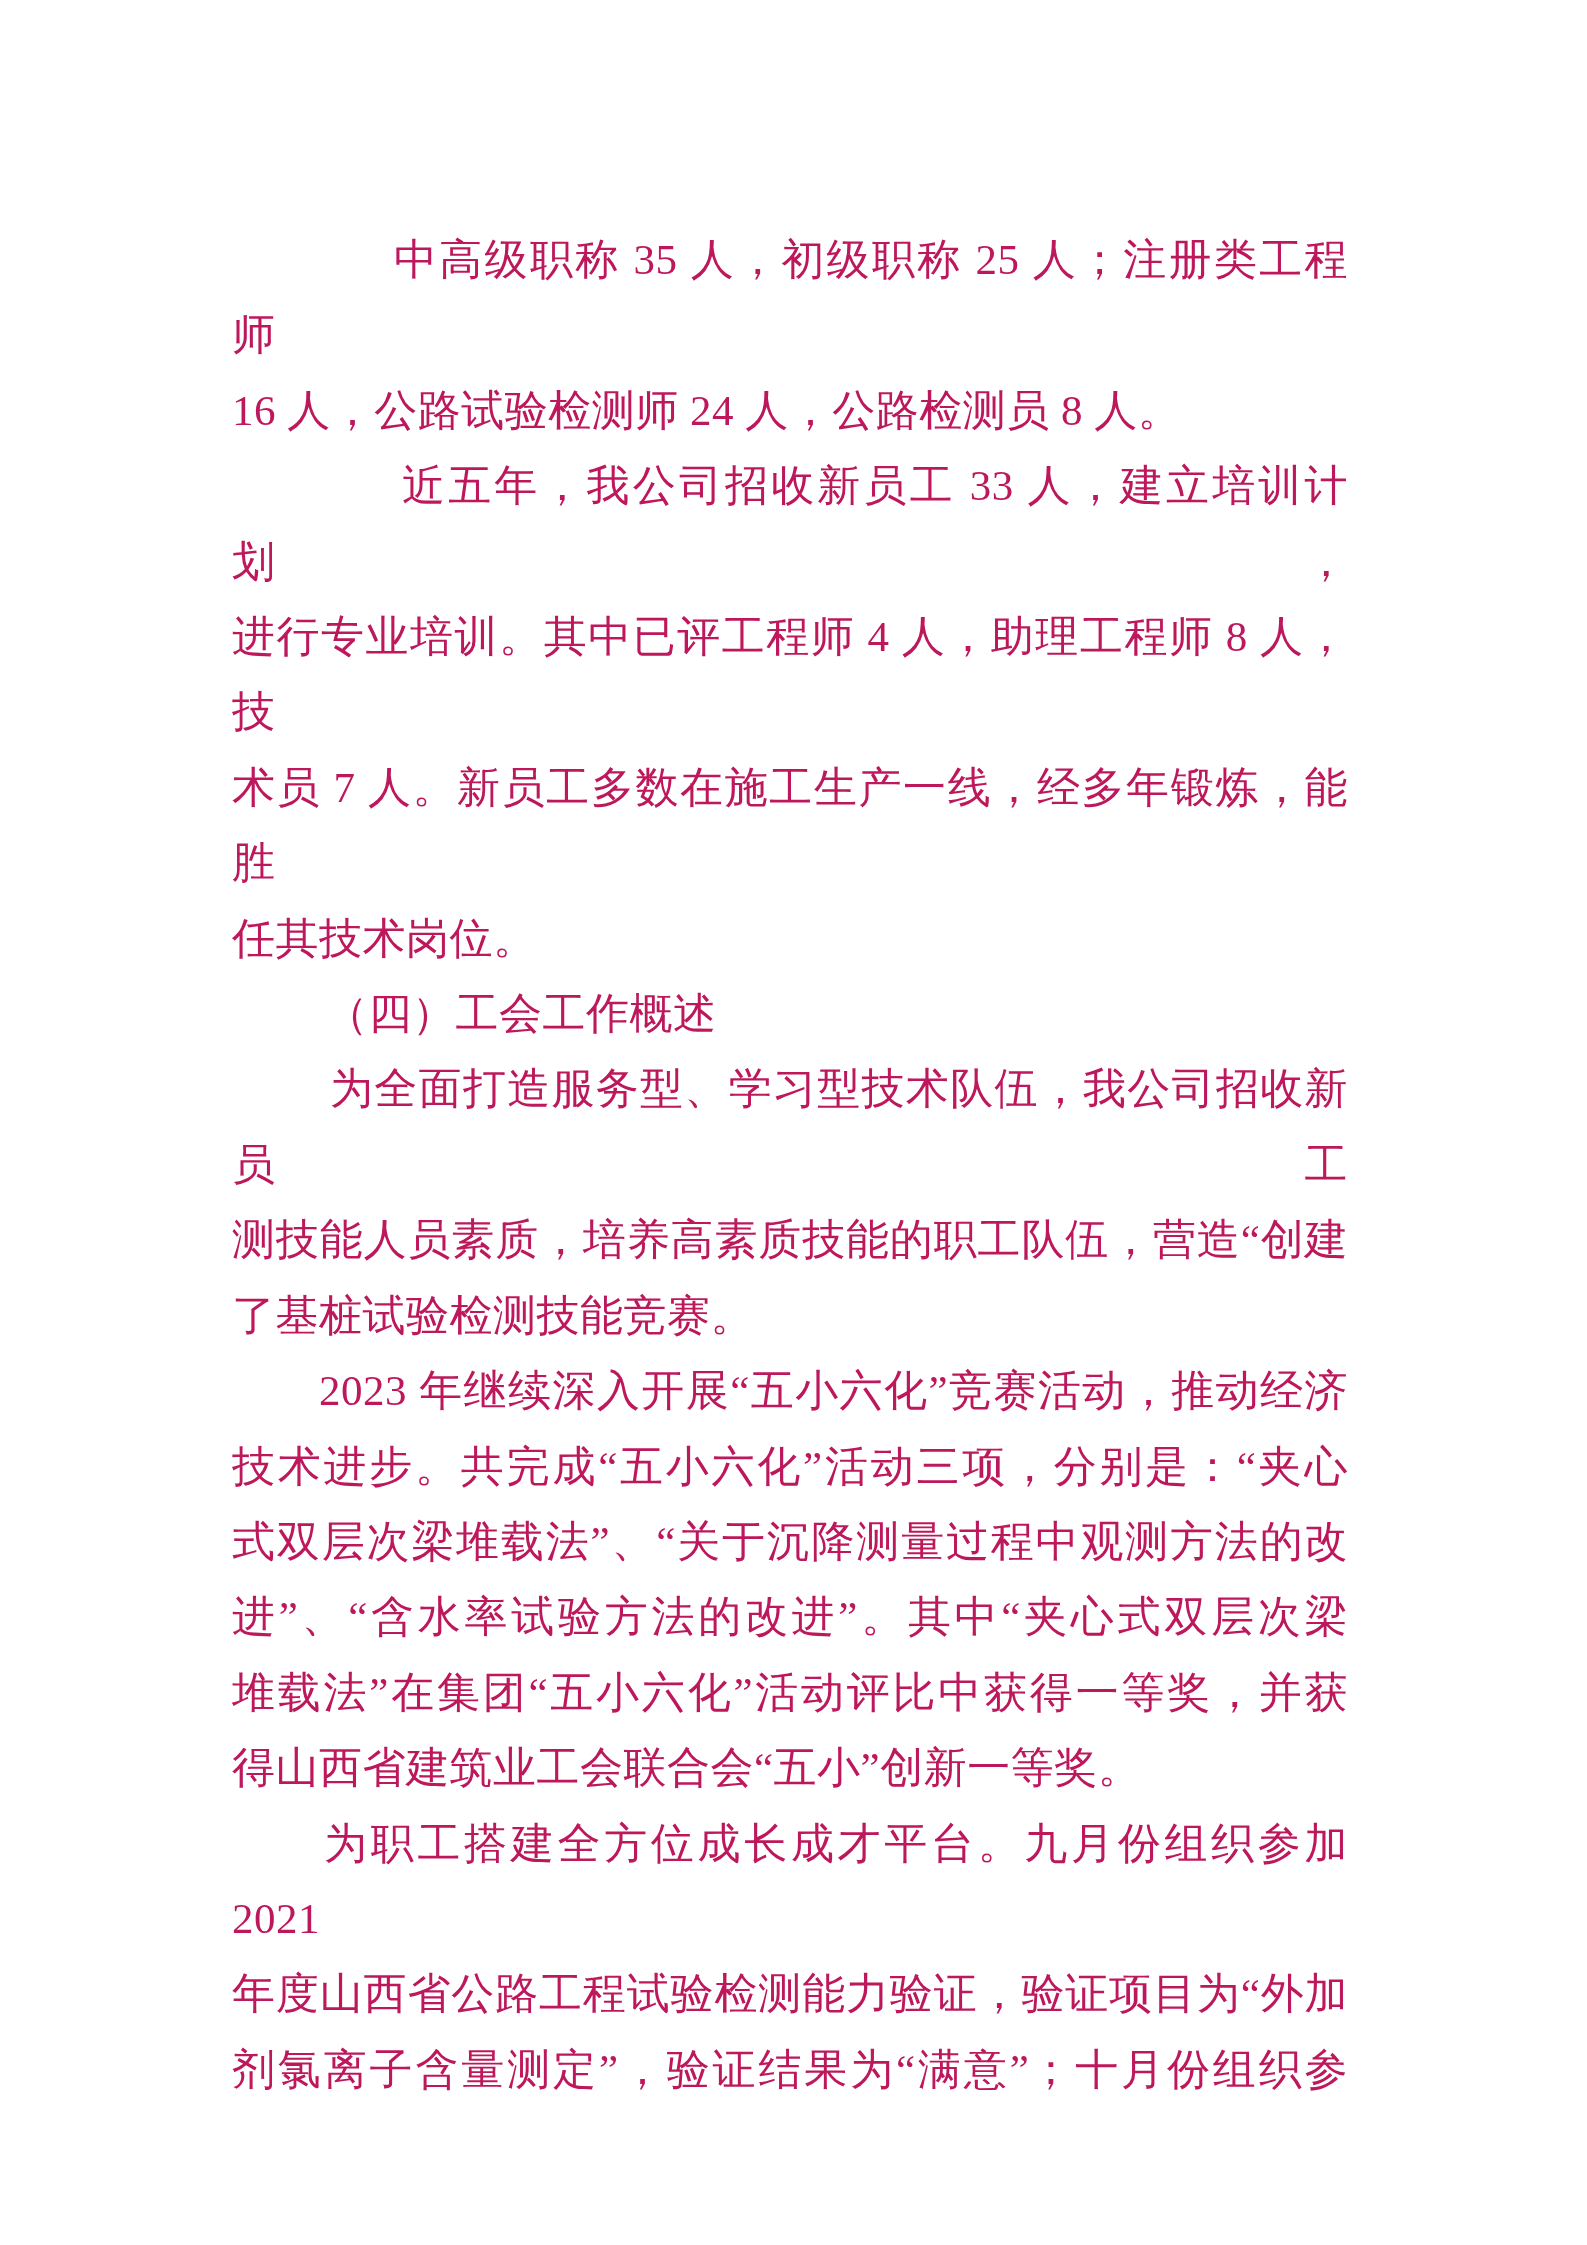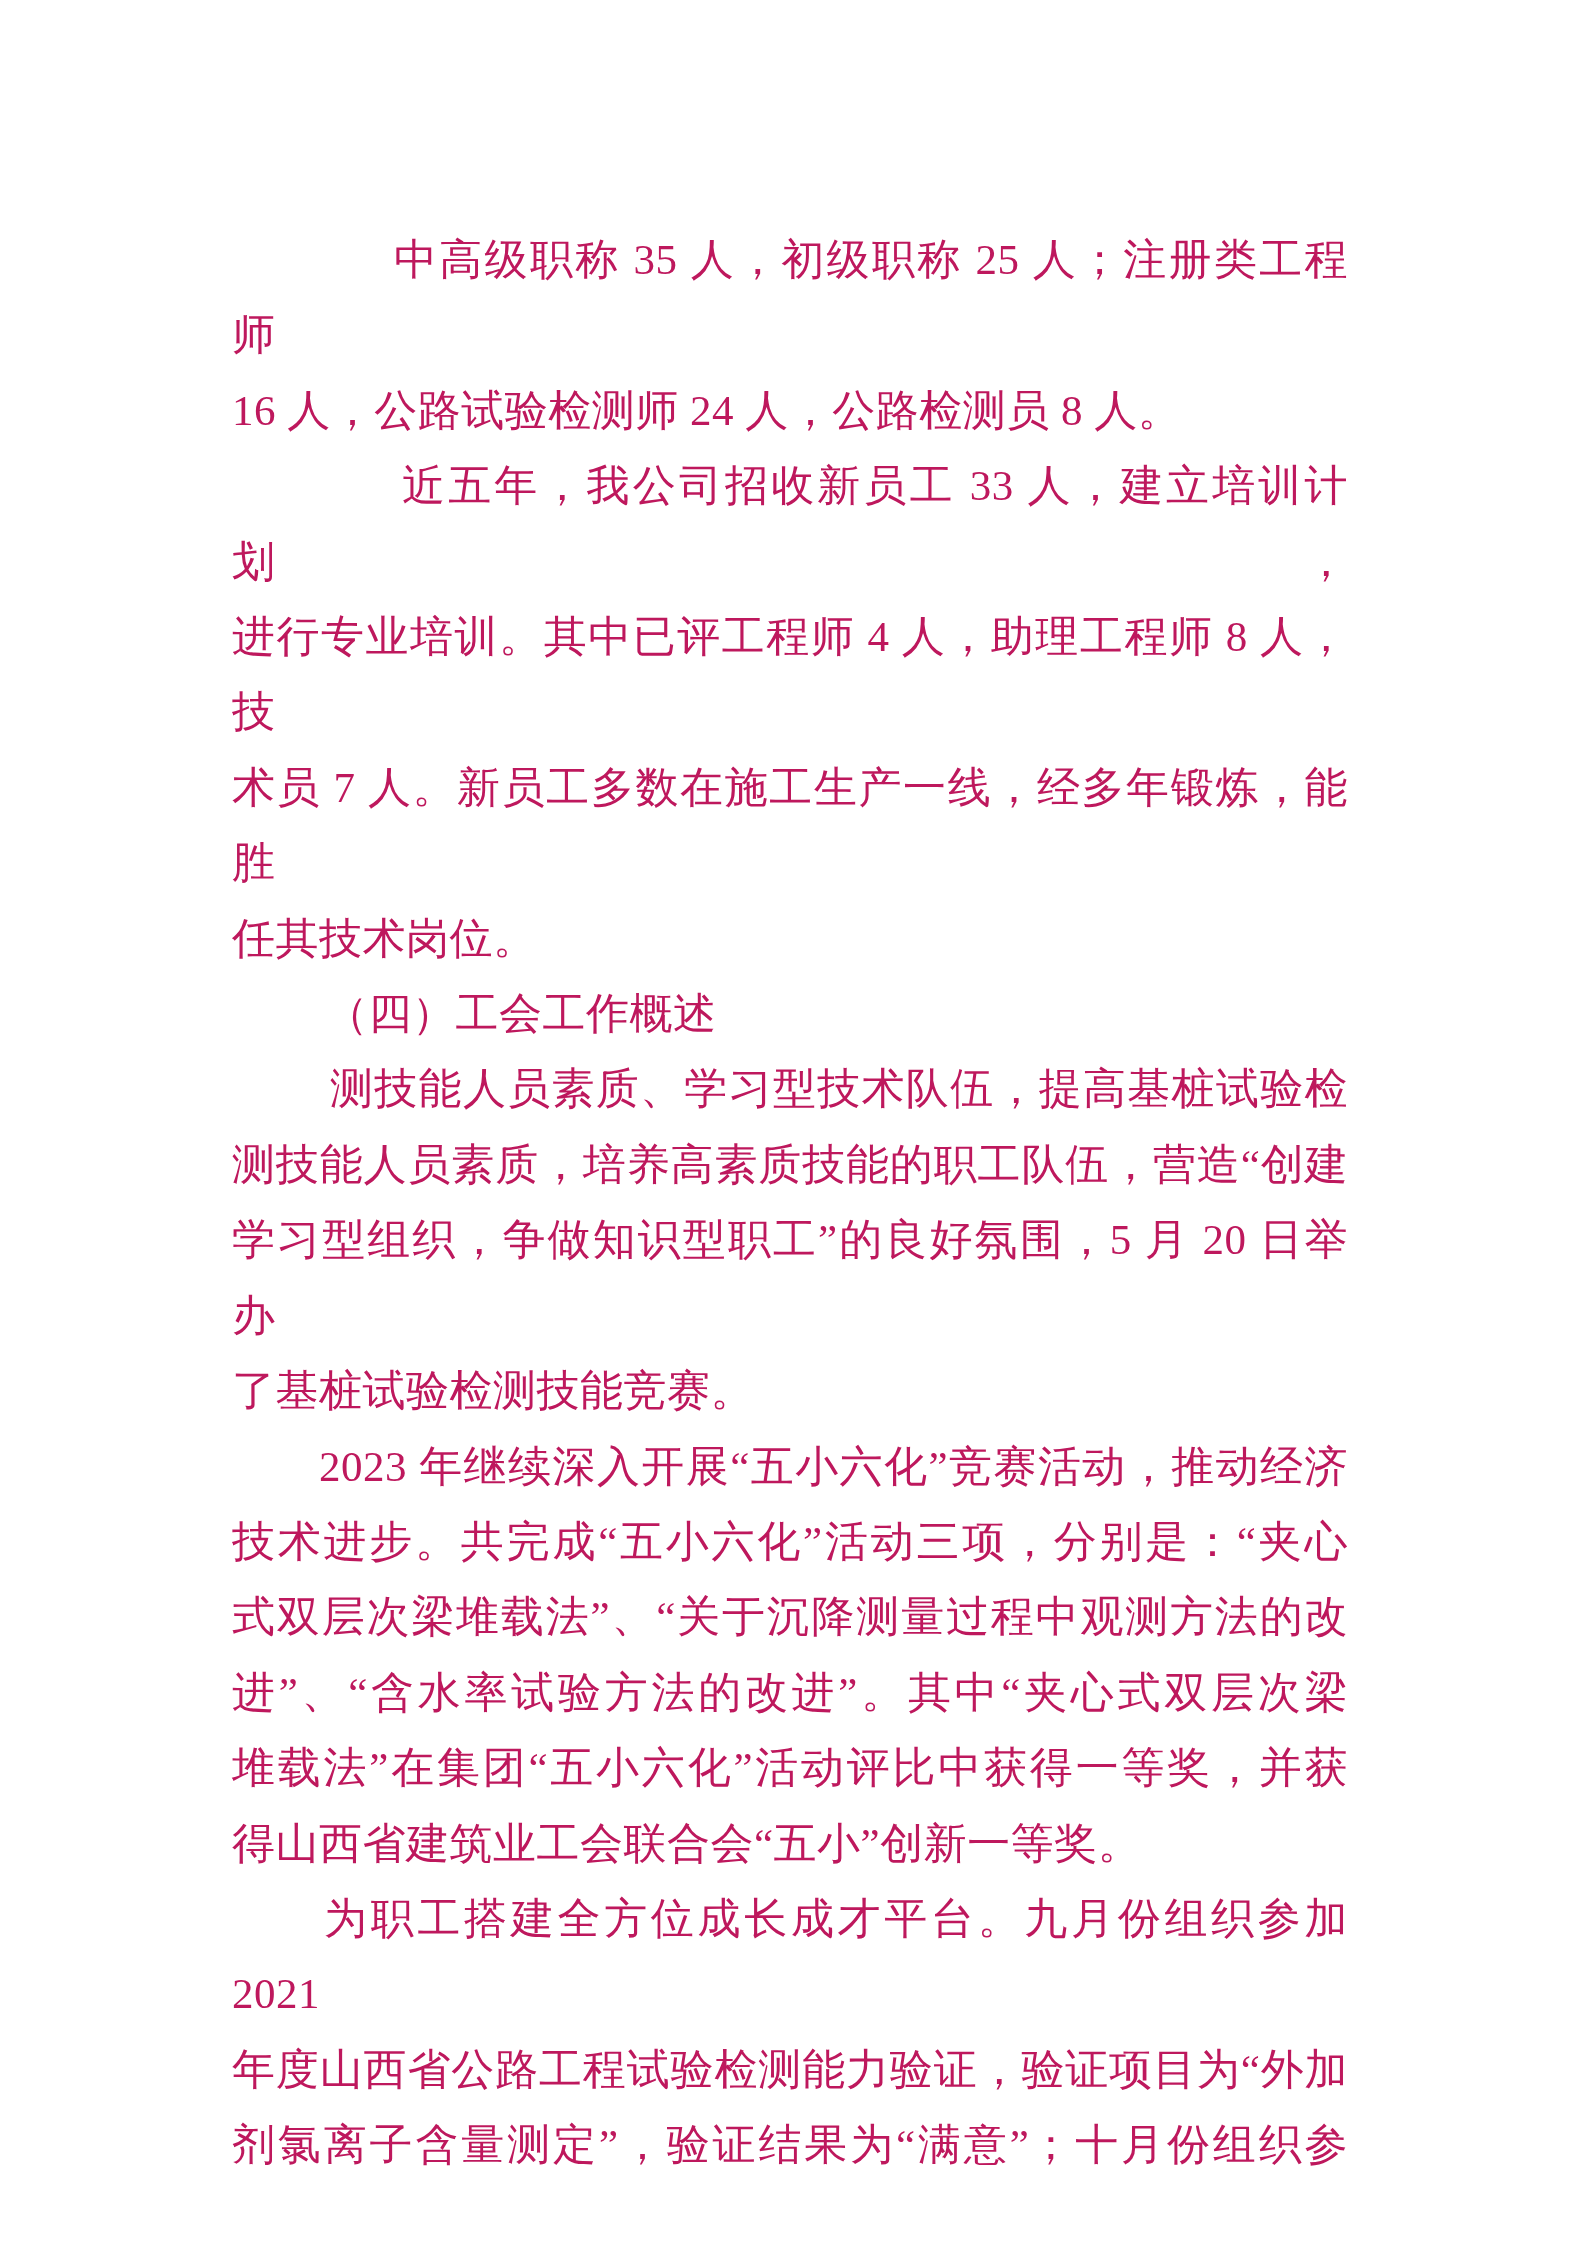--- a/index.html
+++ b/index.html
@@ -42,23 +42,22 @@
 
 <div class="page">
   <div class="doc-body">
       <div class="line j" style="text-indent: 162px;">中高级职称 35 人，初级职称 25 人；注册类工程师</div>
       <div class="line" style="text-indent: 0px;">16 人，公路试验检测师 24 人，公路检测员 8 人。</div>
       <div class="line j" style="text-indent: 170px;">近五年，我公司招收新员工 33 人，建立培训计划，</div>
       <div class="line j" style="text-indent: 0px;">进行专业培训。其中已评工程师 4 人，助理工程师 8 人，技</div>
       <div class="line j" style="text-indent: 0px;">术员 7 人。新员工多数在施工生产一线，经多年锻炼，能胜</div>
       <div class="line" style="text-indent: 0px;">任其技术岗位。</div>
       <div class="line" style="text-indent: 93px;">（四）工会工作概述</div>
-      <div class="line j" style="text-indent: 98px;">测技能人员素质、学习型技术队伍，提高基桩试验检</div>
+      <div class="line j" style="text-indent: 98px;">为全面打造服务型、学习型技术队伍，我公司招收新员工</div>
       <div class="line j" style="text-indent: 0px;">测技能人员素质，培养高素质技能的职工队伍，营造“创建</div>
-      <div class="line j" style="text-indent: 0px;">学习型组织，争做知识型职工”的良好氛围，5 月 20 日举办</div>
       <div class="line" style="text-indent: 0px;">了基桩试验检测技能竞赛。</div>
       <div class="line j" style="text-indent: 87px;">2023 年继续深入开展“五小六化”竞赛活动，推动经济</div>
       <div class="line j" style="text-indent: 0px;">技术进步。共完成“五小六化”活动三项，分别是：“夹心</div>
       <div class="line j" style="text-indent: 0px;">式双层次梁堆载法”、“关于沉降测量过程中观测方法的改</div>
       <div class="line j" style="text-indent: 0px;">进”、“含水率试验方法的改进”。其中“夹心式双层次梁</div>
       <div class="line j" style="text-indent: 0px;">堆载法”在集团“五小六化”活动评比中获得一等奖，并获</div>
       <div class="line" style="text-indent: 0px;">得山西省建筑业工会联合会“五小”创新一等奖。</div>
       <div class="line j" style="text-indent: 92px;">为职工搭建全方位成长成才平台。九月份组织参加 2021</div>
       <div class="line j" style="text-indent: 0px;">年度山西省公路工程试验检测能力验证，验证项目为“外加</div>
       <div class="line j" style="text-indent: 0px;">剂氯离子含量测定”，验证结果为“满意”；十月份组织参</div>

